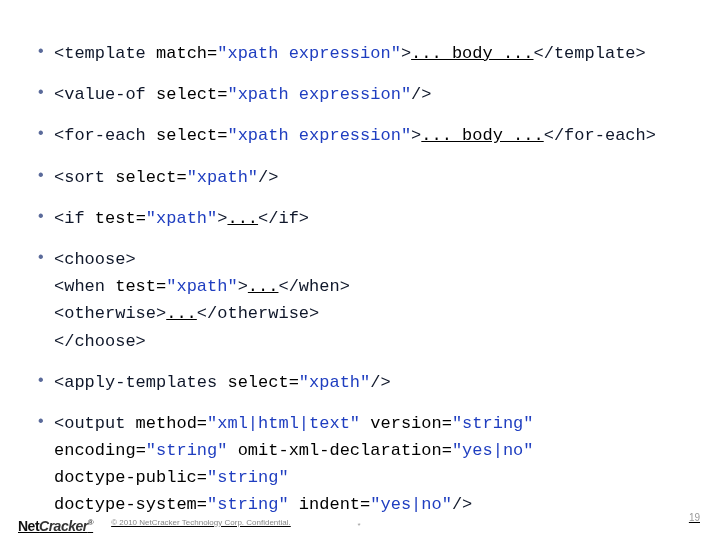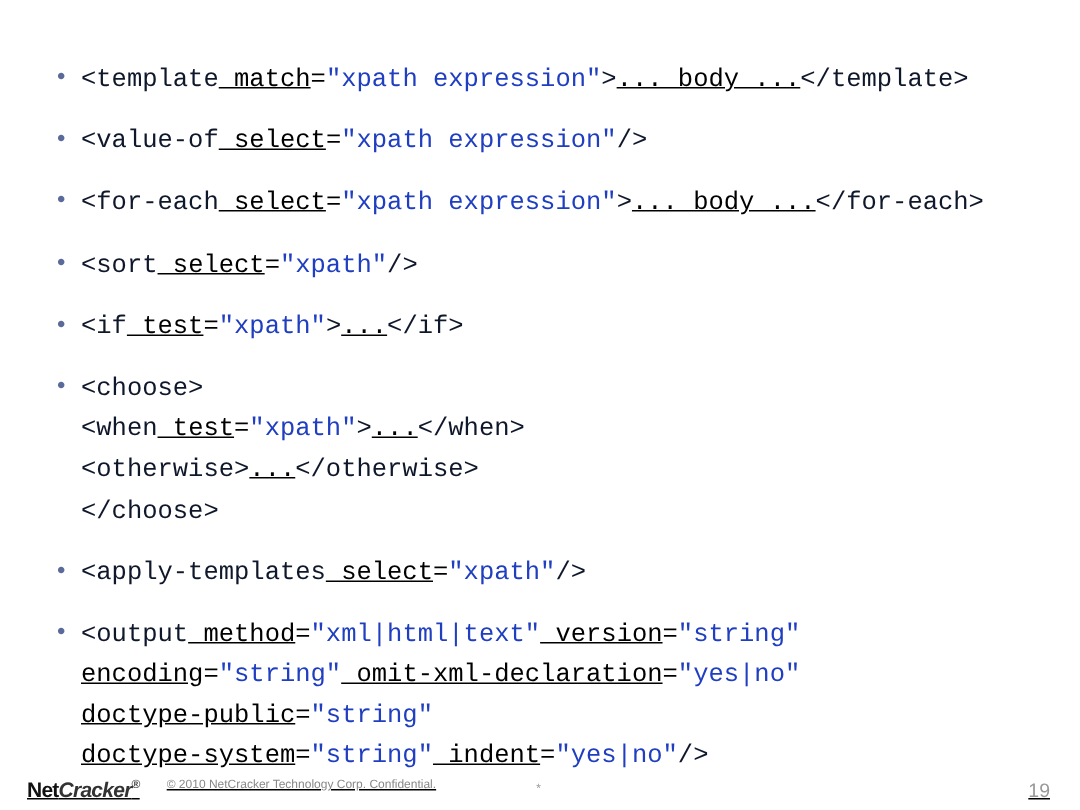--- a/index.html
+++ b/index.html
@@ -22,21 +22,21 @@
   }
   ul.slide > li::before {
     content: "•";
     position: absolute;
     left: 6px;
     top: 0;
     color: #5a6a9a;
     font-size: 16px;
   }
   .tag   { color: #0f172a; }   
-  .attr  { color: #000; text-decoration: underline; }      
+  .attr  { color: #000; }      
   .val   { color: #1f3ec0; }   
   .eq    { color: #000; }
   .body  { color: #000; text-decoration: underline; }
   .sub   { display: block; padding-left: 0; }
 
   .footer {
     position: absolute;
     left: 0; right: 2px; bottom: 6px;
     height: 26px;
     display: flex;
@@ -62,23 +62,23 @@
   .star {
     position: absolute;
     left: 50%;
     transform: translateX(-50%);
     bottom: 4px;
     font-size: 8px;
     color: #999;
   }
   .pagenum {
     margin-left: auto;
-    font-size: 13px;
+    font-size: 10px;
     color: #999;
-    margin-bottom: 0;
+    margin-bottom: 11px;
   }
 </style>
 </head>
 <body>
 
 <ul class="slide" id="slide-list">
     <li><span><span class="tag">&lt;template</span><span class="attr"> match</span><span class="eq">=</span><span class="val">"xpath expression"</span><span class="tag">&gt;</span><span class="body">... body ...</span><span class="tag">&lt;/template&gt;</span></span></li>
     <li><span><span class="tag">&lt;value-of</span><span class="attr"> select</span><span class="eq">=</span><span class="val">"xpath expression"</span><span class="tag">/&gt;</span></span></li>
     <li><span><span class="tag">&lt;for-each</span><span class="attr"> select</span><span class="eq">=</span><span class="val">"xpath expression"</span><span class="tag">&gt;</span><span class="body">... body ...</span><span class="tag">&lt;/for-each&gt;</span></span></li>
     <li><span><span class="tag">&lt;sort</span><span class="attr"> select</span><span class="eq">=</span><span class="val">"xpath"</span><span class="tag">/&gt;</span></span></li>

